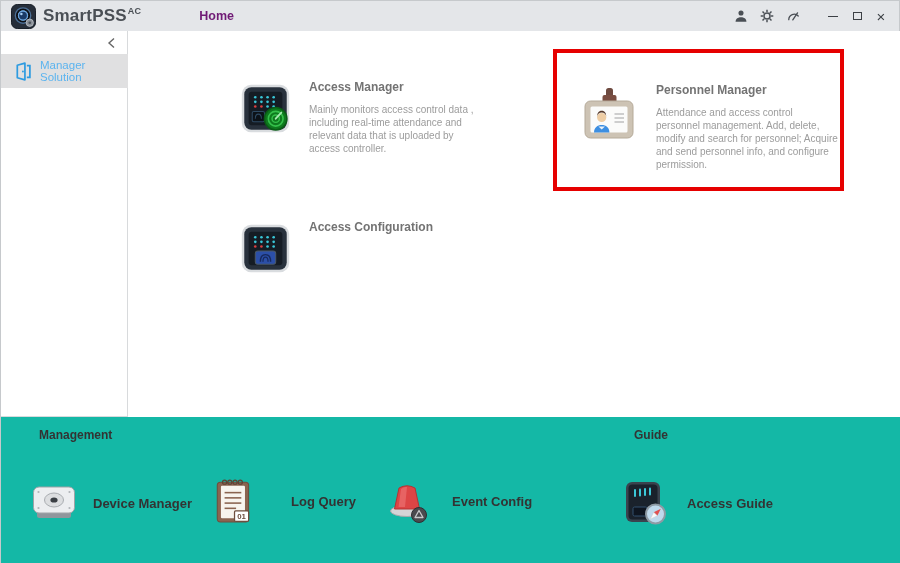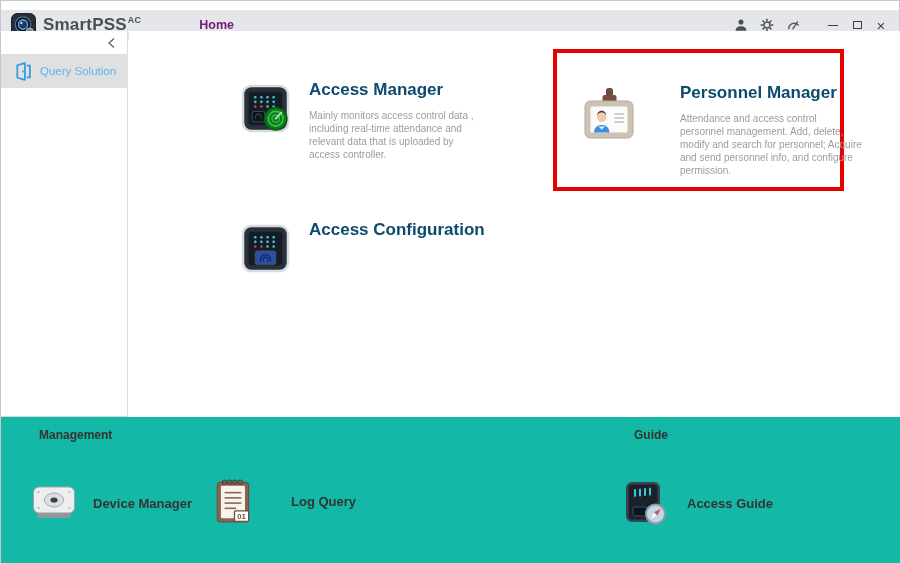--- a/index.html
+++ b/index.html
@@ -1,21 +1,21 @@
 <!DOCTYPE html>
 <html><head>
 <meta charset="utf-8">
 <style>
   * { margin:0; padding:0; box-sizing:border-box; }
   html,body { width:900px; height:563px; }
   body { font-family:"Liberation Sans", sans-serif; background:#fff; overflow:hidden; }
   .window { position:relative; width:900px; height:563px; background:#fff; border:1px solid #c6c9cc; }
 
   
-  .titlebar { position:absolute; left:0; top:9px; width:100%; height:30px; background:#e4e6e9; display:flex; align-items:center; }
+  .titlebar { position:absolute; left:0; top:0; width:100%; height:30px; background:#e4e6e9; display:flex; align-items:center; }
   .logo { margin-left:10px; width:25px; height:25px; flex:0 0 auto; }
   .app-title { margin-left:7px; font-size:17px; font-weight:bold; color:#4a4f55; letter-spacing:0.2px; }
   .app-title sup { font-size:9px; font-weight:bold; margin-left:1px; }
   .tab { margin-left:58px; font-size:12.5px; font-weight:bold; color:#701a75; cursor:default; }
   .tb-right { margin-left:auto; display:flex; align-items:center; gap:6px; padding-right:8px; }
   .tb-icon { width:20px; height:18px; display:flex; align-items:center; justify-content:center; cursor:default; }
   .win-ctrls { display:flex; align-items:center; gap:4px; margin-left:14px; }
   .win-btn { width:20px; height:18px; display:flex; align-items:center; justify-content:center; color:#3c4045; cursor:default; }
   .min-bar { width:10px; height:0; border-top:1.6px solid #3c4045; display:inline-block; }
   .max-box { width:9px; height:8px; border:1.4px solid #3c4045; display:inline-block; }
@@ -27,21 +27,21 @@
   .collapse { position:absolute; right:8px; top:5px; width:14px; height:14px; cursor:default; }
   .side-item { position:absolute; left:0; width:127px; height:34px; display:flex; align-items:center; font-size:11.5px; color:#333; cursor:default; }
   .side-item .s-icon { margin-left:12px; width:21px; height:21px; flex:0 0 auto; }
   .side-item .s-label { margin-left:6px; }
   .side-item.active { background:#e0e0e1; color:#5cb4ef; }
 
   .main { position:absolute; left:128px; top:0; width:772px; height:386px; background:#fff; }
   .card { position:absolute; display:flex; cursor:default; }
   .card .c-icon { flex:0 0 auto; }
   .card .c-text { margin-left:19px; }
-  .card .c-title { font-size:17px; font-weight:bold; color:#0c4a6e; }
+  .card .c-title { font-size:12px; font-weight:bold; color:#737373; }
   .card .c-desc { margin-top:9px; font-size:10px; line-height:13px; color:#9c9c9c; }
   .hl-frame { position:absolute; left:424px; top:18px; width:291px; height:142px; border:4px solid #e60000; background:#fff; }
 
   
   .footer { position:absolute; left:0; top:416px; width:900px; height:147px; background:#14b8a6; }
   .f-section-title { position:absolute; font-size:12px; font-weight:bold; color:#333; }
   .f-item { position:absolute; height:50px; display:flex; align-items:center; cursor:default; }
   .f-label { font-size:13px; font-weight:bold; color:#333; white-space:nowrap; }
 </style>
 </head>
@@ -113,21 +113,21 @@
         <svg width="14" height="14" viewBox="0 0 14 14">
             <polyline points="9,2.5 4,7 9,11.5" fill="none" stroke="#666" stroke-width="1.4"></polyline>
           </svg>
       </div>
       <div class="side-item active" style="top:23px;">
         <svg class="s-icon" viewBox="0 0 22 22">
           <path d="M4.5 4.5 L12.5 2.3 V19.7 L4.5 17.5 Z" fill="none" stroke="#2e9be0" stroke-width="1.8" stroke-linejoin="round"></path>
           <path d="M14.5 4.8 h3.2 v12.4 h-3.2" fill="none" stroke="#2e9be0" stroke-width="1.8"></path>
           <circle cx="10.4" cy="11" r="1" fill="#2e9be0"></circle>
         </svg>
-        <span class="s-label">Query Solution</span>
+        <span class="s-label">Manager Solution</span>
       </div>
     </div>
 
     <div class="main">
 
       <div class="card" style="left:112px; top:49px;">
         <svg class="c-icon" style="margin-top:4px;" width="49" height="49" viewBox="0 0 48 48">
           <rect x="0.8" y="0.8" width="46.4" height="46.4" rx="9" fill="#d9dcdf"></rect>
           <rect x="3.2" y="3.2" width="41.6" height="41.6" rx="7" fill="#28313c"></rect>
           <rect x="7.5" y="7.5" width="33" height="33" rx="3" fill="#151c24"></rect>
@@ -154,21 +154,21 @@
           <circle cx="34" cy="34" r="3.6" fill="none" stroke="#35c04b" stroke-width="1.4"></circle>
           <line x1="34" y1="34" x2="39.5" y2="28" stroke="#a8eab2" stroke-width="1.8" stroke-linecap="round"></line>
         </svg>
         <div class="c-text">
           <div class="c-title">Access Manager</div>
           <div class="c-desc" style="width:172px;">Mainly monitors access control data , including real-time attendance and relevant data that is uploaded by access controller.</div>
         </div>
       </div>
 
       <div class="hl-frame">
-        <div class="card" style="left:24px; top:30px;gap:24px;">
+        <div class="card" style="left:24px; top:30px;">
           <svg class="c-icon" style="margin-top:4px;" width="56" height="52" viewBox="0 0 56 52">
             <rect x="25" y="1" width="7" height="11" rx="2.5" fill="#6e4a40"></rect>
             <rect x="21.5" y="8" width="14" height="8" rx="2" fill="#7a4e42"></rect>
             <rect x="4" y="14" width="48" height="37" rx="5.5" fill="#cdc3b4" stroke="#b5aa99" stroke-width="1"></rect>
             <rect x="9.5" y="19.5" width="37" height="26" rx="1.5" fill="#fbfbfa"></rect>
             <path d="M13 45.5c0-5 3.4-7.6 7.7-7.6s7.7 2.6 7.7 7.6z" fill="#3d8fe2"></path>
             <path d="M17.5 39.5l3.2 3 3.2-3z" fill="#eef2f6"></path>
             <circle cx="20.7" cy="30.5" r="4.6" fill="#eecda4"></circle>
             <path d="M16.1 30a4.6 4.6 0 0 1 9.2 0c0-4-1.4-6.3-4.6-6.3s-4.6 2.3-4.6 6.3z" fill="#54382a"></path>
             <g stroke="#c4c4c4" stroke-width="1.6">
@@ -250,20 +250,30 @@
             <line x1="8" y1="19" x2="24" y2="19"></line>
           <line x1="8" y1="24" x2="24" y2="24"></line>
             <line x1="8" y1="29" x2="19" y2="29"></line>
         </g>
         <rect x="17.5" y="31.5" width="13.5" height="10" rx="1" fill="#fff" stroke="#6e4e3e" stroke-width="1.2"></rect>
         <text x="24.2" y="39.5" font-size="7.5" font-weight="bold" fill="#6e4e3e" text-anchor="middle" font-family="Liberation Sans, sans-serif">01</text>
       </svg>
       <span class="f-label" style="margin-left:28px;padding-left:11px;">Log Query</span>
     </div>
 
+    <div class="f-item" style="left:387px; top:59px;">
+      <svg width="40" height="46" viewBox="0 0 40 46">
+        <ellipse cx="19" cy="33" rx="16.5" ry="5.5" fill="#d4d4d6" stroke="#a8a8aa" stroke-width="1"></ellipse>
+        <path d="M11 10 Q19 5.5 27 10 L31.5 31 H6.5 Z" fill="#dd4545" stroke="#b23434" stroke-width="1"></path>
+        <path d="M13 11 Q16 8.5 19 9 L17 29 H10.5 Z" fill="#ea6a6a" opacity="0.8"></path>
+        <circle cx="31" cy="37" r="7.5" fill="#4a4a4e" stroke="#2e2e32" stroke-width="1"></circle>
+        <path d="M31 32.5l4 7h-8z" fill="none" stroke="#c8c8ca" stroke-width="1.3" stroke-linejoin="round"></path>
+      </svg>
+      <span class="f-label" style="margin-left:24px;">Event Config</span>
+    </div>
 
     <div class="f-item" style="left:624px; top:61px;">
       <svg width="42" height="44" viewBox="0 0 42 44">
         <rect x="1" y="1" width="34" height="40" rx="6" fill="#3a434e"></rect>
         <rect x="3.5" y="3.5" width="29" height="35" rx="4" fill="#1a222c"></rect>
         <g stroke="#3bc8d8" stroke-width="2" stroke-linecap="round">
           <line x1="10" y1="9" x2="10" y2="15"></line>
             <line x1="15" y1="8.5" x2="15" y2="14.5"></line>
           <line x1="20" y1="8" x2="20" y2="14"></line>
             <line x1="25" y1="7.5" x2="25" y2="13.5"></line>

